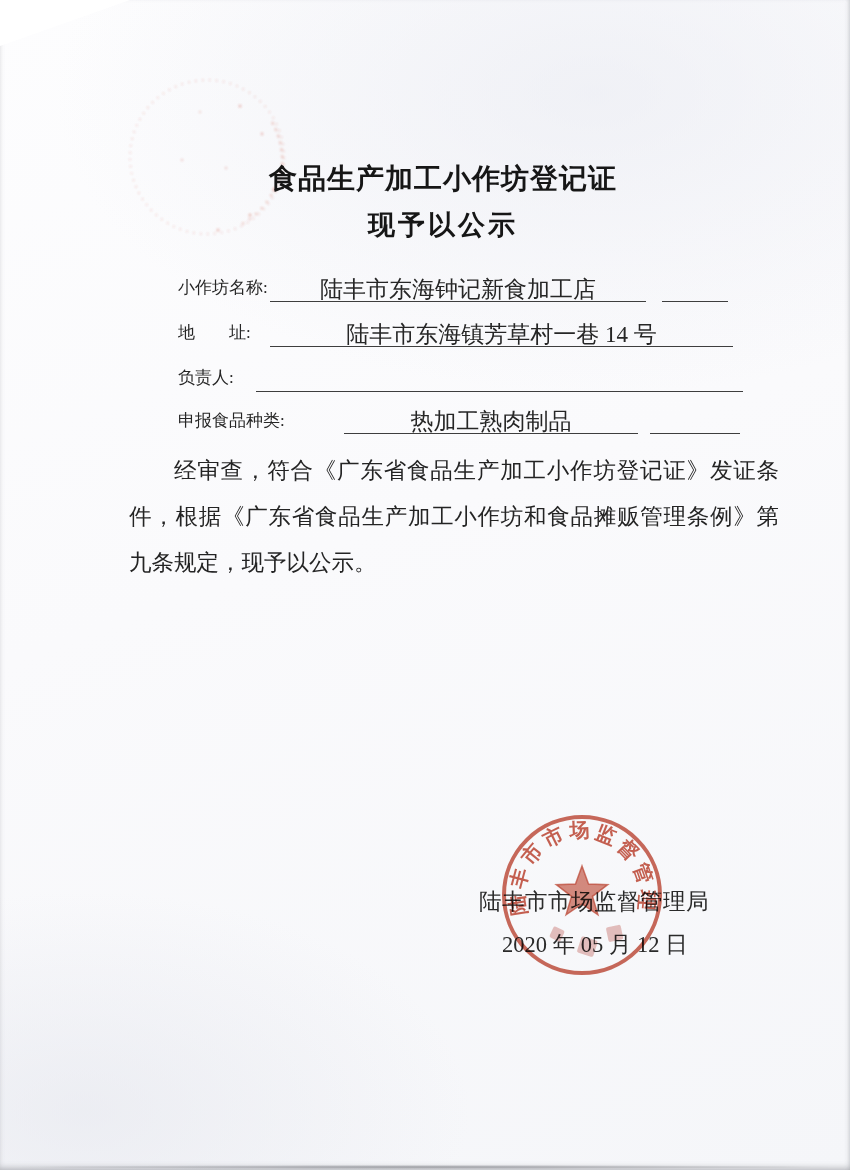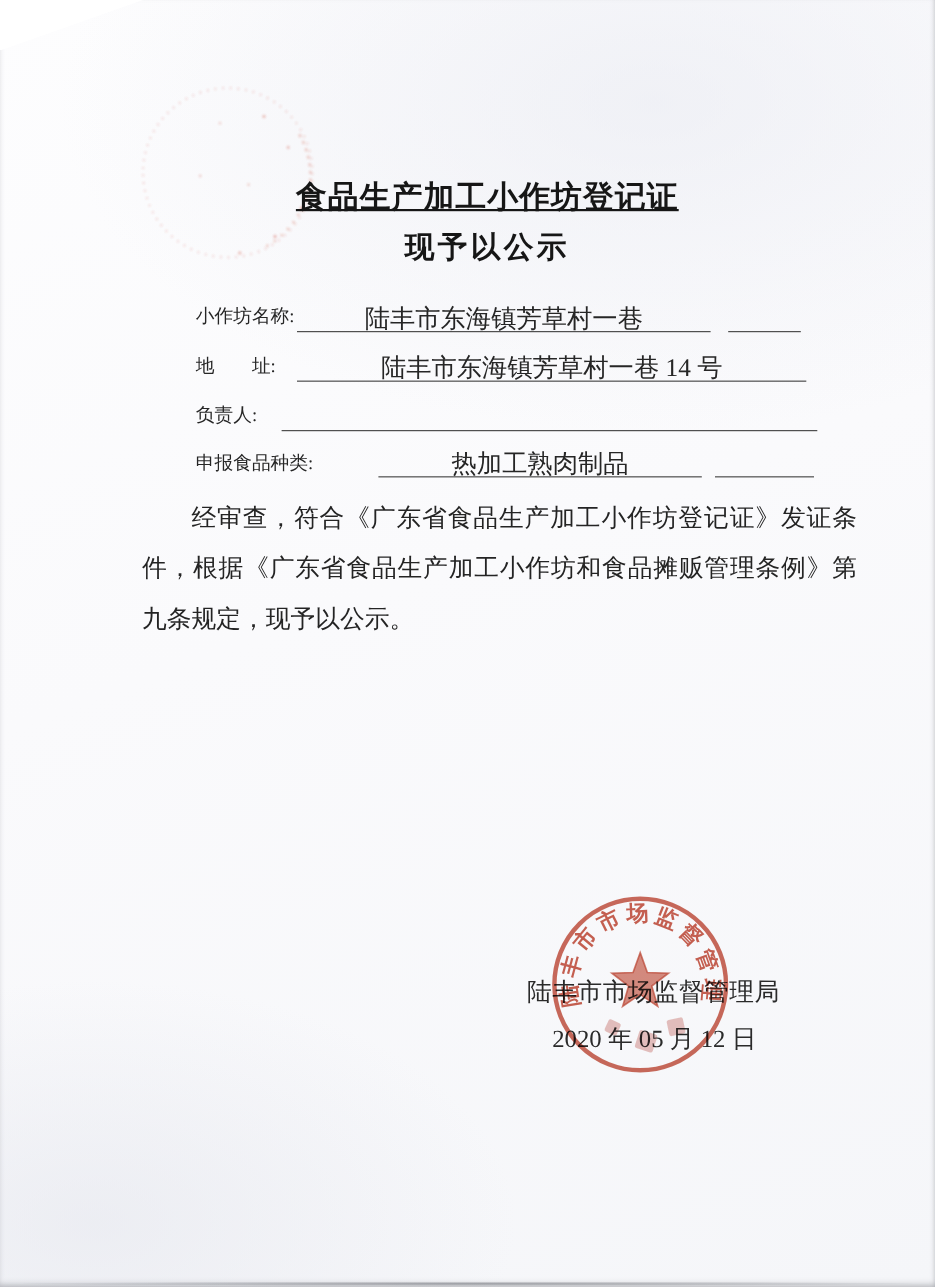--- a/index.html
+++ b/index.html
@@ -9,21 +9,21 @@
       radial-gradient(ellipse 900px 500px at 70% 8%, rgba(230,232,240,.55), rgba(0,0,0,0) 60%),
       radial-gradient(ellipse 700px 400px at 10% 95%, rgba(225,227,235,.5), rgba(0,0,0,0) 55%),
       linear-gradient(160deg,#fdfdfe 0%,#fafafc 45%,#f5f6f9 100%);
     font-family:"Liberation Serif","DejaVu Serif",serif;
     color:#2b2b2b;
     box-shadow:inset 0 -4px 6px -2px rgba(110,112,120,.45), inset -3px 0 5px -3px rgba(140,142,150,.35);
   }
   .corner-fold{position:absolute;left:0;top:0;width:130px;height:46px;
     background:#ffffff;clip-path:polygon(0 0,130px 0,0 46px);}
   .doc-title{position:absolute;left:36px;width:814px;text-align:center;font-weight:bold;color:#161616;}
-  #title1{top:160px;font-size:28px;letter-spacing:1px;text-decoration:underline;}
+  #title1{top:160px;font-size:28px;letter-spacing:1px;}
   #title2{top:207px;font-size:27px;letter-spacing:3px;}
   .f-label{position:absolute;left:178px;font-size:17px;white-space:pre;color:#262626;}
   .f-value{position:absolute;text-align:center;font-size:23px;white-space:nowrap;color:#262626;}
   .uline{position:absolute;height:0;border-bottom:1.6px solid #3e3e3e;}
   #lbl1{top:276px}#lbl2{top:321px}#lbl3{top:366px}#lbl4{top:409px}
   #ul1a{left:270px;top:301px;width:376px}
   #ul1b{left:662px;top:301px;width:66px}
   #ul2 {left:270px;top:346px;width:463px}
   #ul3 {left:256px;top:391px;width:487px}
   #ul4a{left:344px;top:433px;width:294px}
@@ -80,21 +80,21 @@
   <div class="f-label" id="lbl3">负责人:</div>
   <div class="f-label" id="lbl4">申报食品种类:</div>
 
   <div class="uline" id="ul1a"></div>
   <div class="uline" id="ul1b"></div>
   <div class="uline" id="ul2"></div>
   <div class="uline" id="ul3"></div>
   <div class="uline" id="ul4a"></div>
   <div class="uline" id="ul4b"></div>
 
-  <div class="f-value" id="val1">陆丰市东海镇芳草村一巷</div>
+  <div class="f-value" id="val1">陆丰市东海钟记新食加工店</div>
   <div class="f-value" id="val2">陆丰市东海镇芳草村一巷 14 号</div>
   <div class="f-value" id="val4">热加工熟肉制品</div>
 
   <div class="para" id="para1">经审查，符合《广东省食品生产加工小作坊登记证》发证条件，根据《广东省食品生产加工小作坊和食品摊贩管理条例》第九条规定，现予以公示。</div>
 
   <div id="sig-org">陆丰市市场监督管理局</div>
   <div id="sig-date">2020 年 05 月 12 日</div>
 
   <svg id="seal" viewBox="0 0 190 190">
     <defs>

